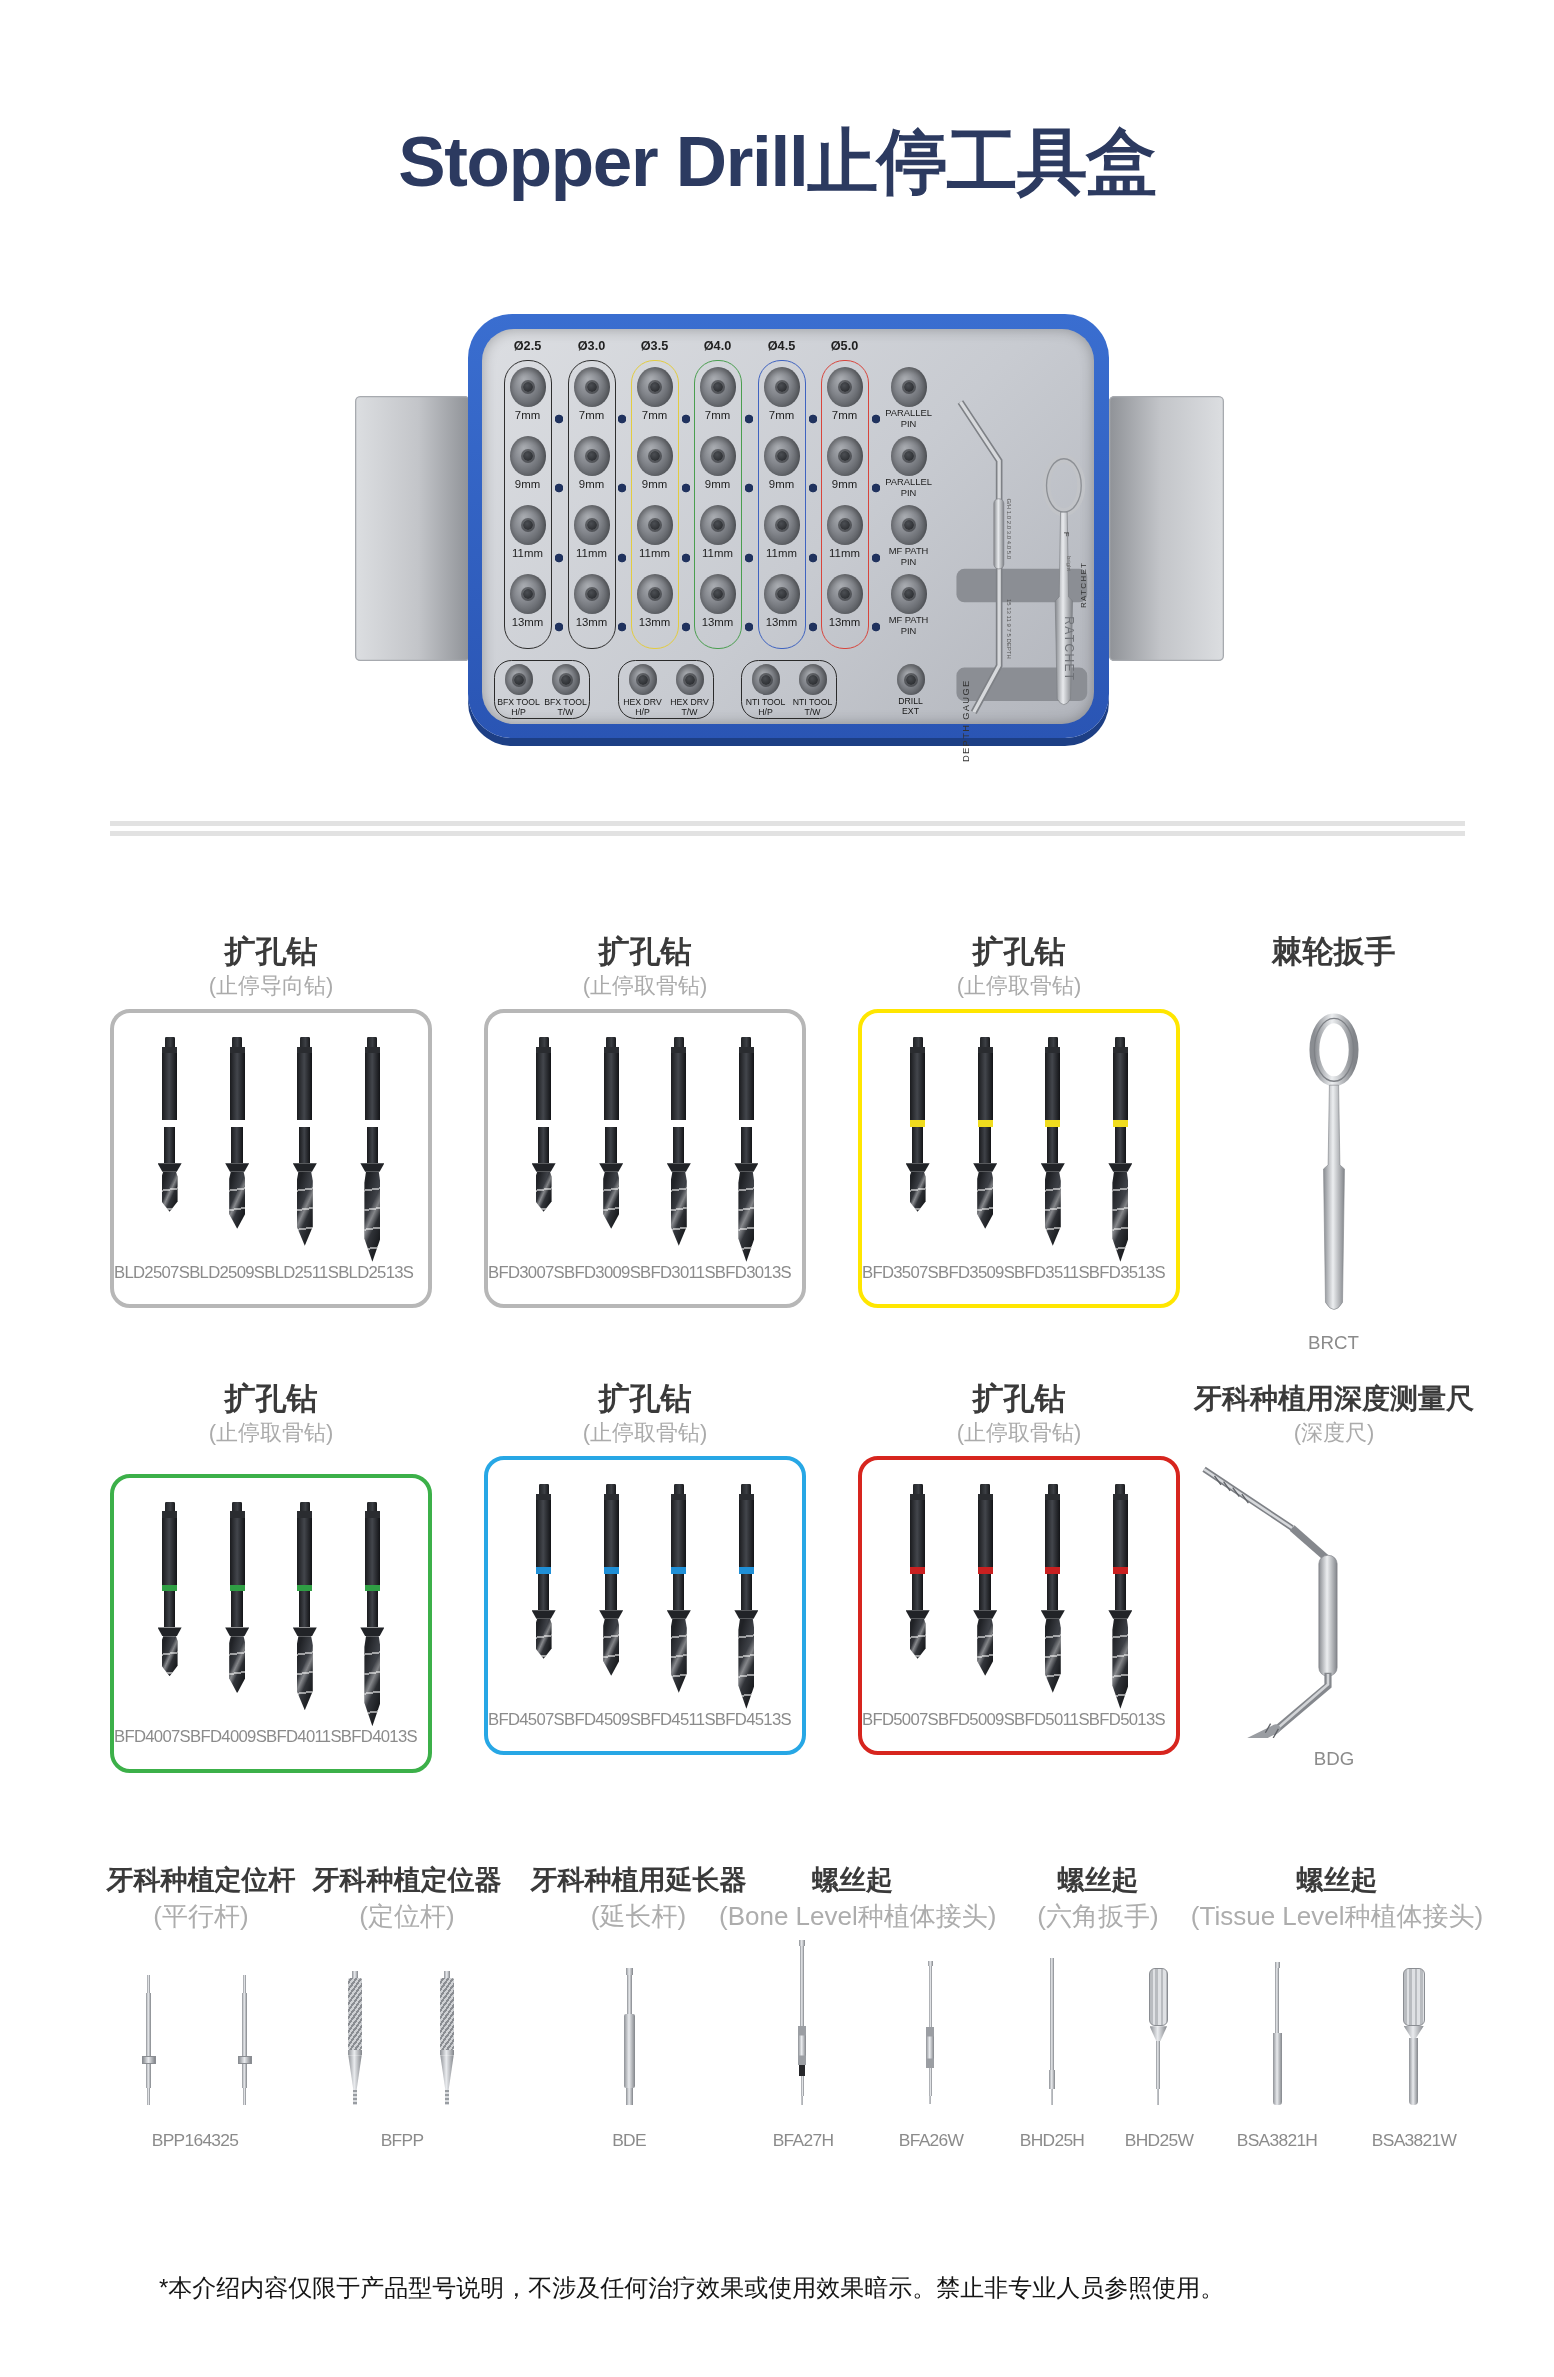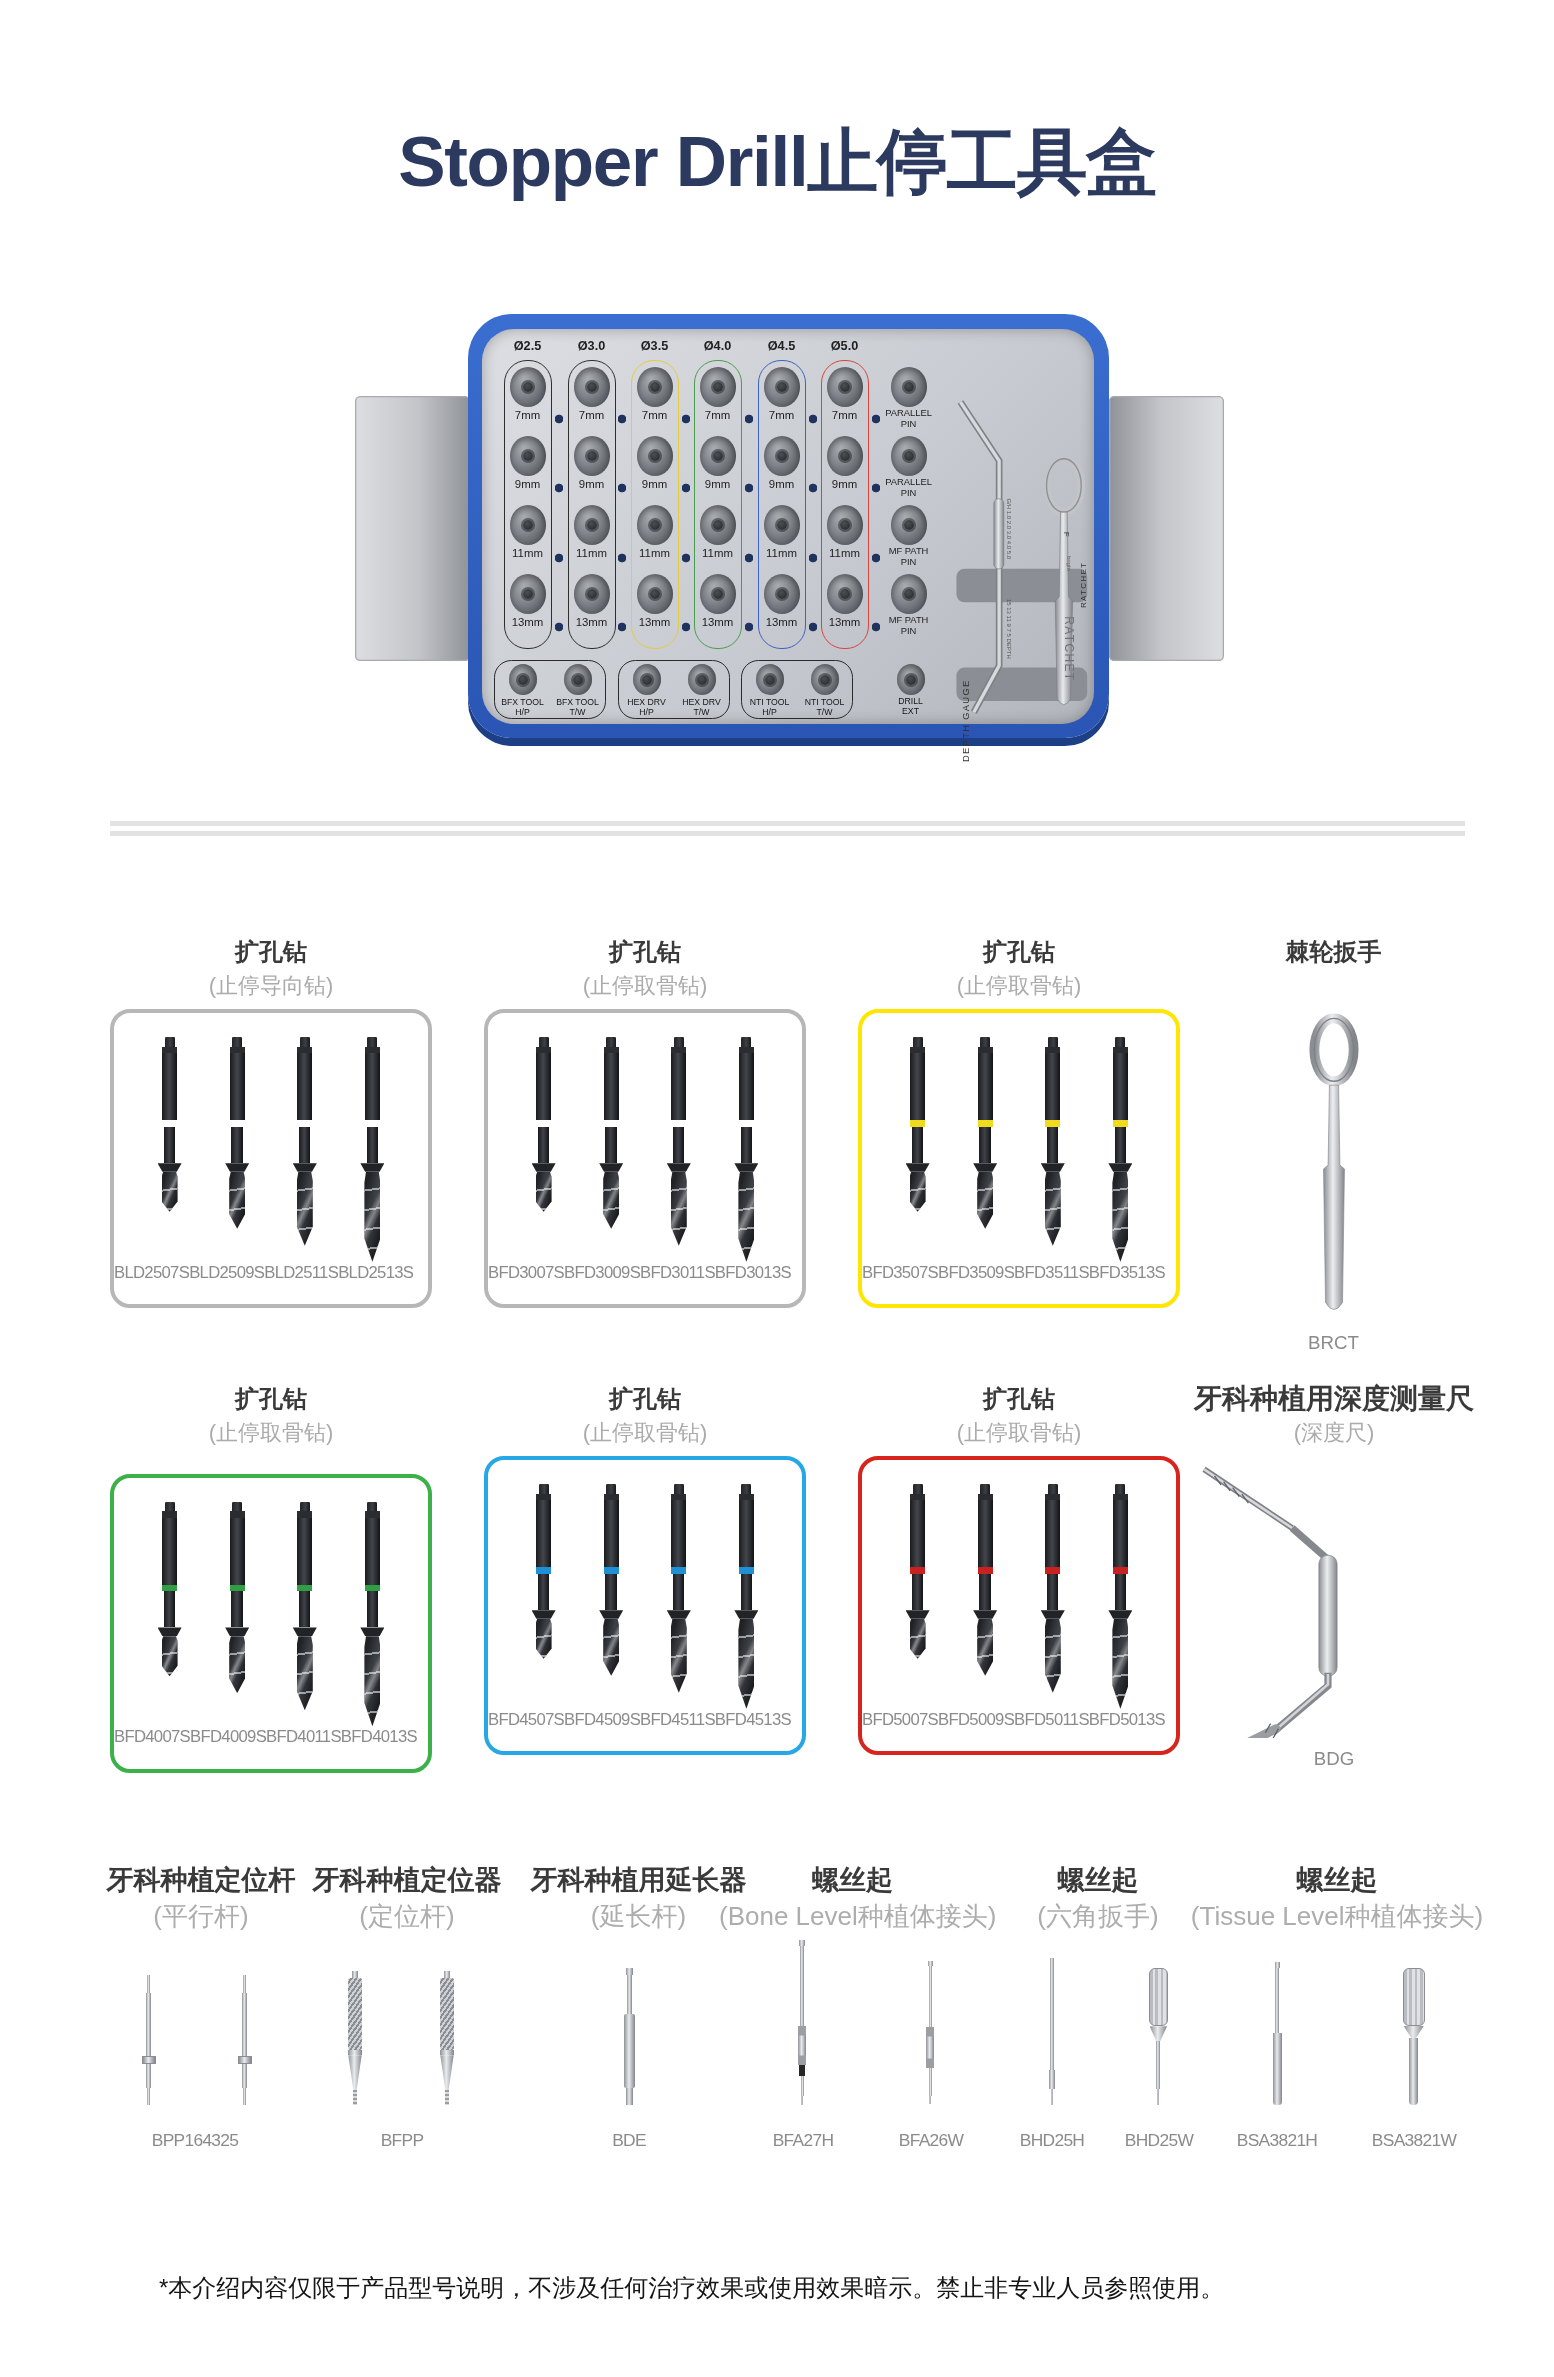--- a/index.html
+++ b/index.html
@@ -39,41 +39,41 @@
      radial-gradient(circle at 4px 59px,#20325e 0 4px,rgba(0,0,0,0) 4.7px),
      radial-gradient(circle at 4px 128px,#20325e 0 4px,rgba(0,0,0,0) 4.7px),
      radial-gradient(circle at 4px 198px,#20325e 0 4px,rgba(0,0,0,0) 4.7px),
      radial-gradient(circle at 4px 267px,#20325e 0 4px,rgba(0,0,0,0) 4.7px);}
 
   .t-pinwrap{position:absolute;left:396px;top:31px;width:61px;height:289px;
         padding-top:6.7px;box-sizing:border-box;}
   .p-slot{height:69px;display:flex;flex-direction:column;align-items:center;}
   .p-label{font-size:9.4px;line-height:10.7px;color:#1d1d1d;text-align:center;margin-top:1.3px;}
 
-  .t-toolbox{position:absolute;top:331px;width:112px;height:59px;border:1.3px solid #2a2a2a;
+  .t-toolbox{position:absolute;top:331px;width:96px;height:59px;border:1.3px solid #2a2a2a;
         border-radius:17.4px;display:flex;box-sizing:border-box;padding-top:3.3px;}
   .t-toolcell{width:50%;display:flex;flex-direction:column;align-items:center;}
   .hole.small{width:28px;height:31px;}
   .t-toollabel{font-size:8.7px;line-height:10px;color:#151515;text-align:center;margin-top:1.3px;}
   .t-ext{position:absolute;left:402px;top:335px;width:53px;display:flex;flex-direction:column;align-items:center;}
 
   .t-tools-svg{position:absolute;left:461px;top:33px;width:151px;height:357px;}
   .v-label{position:absolute;writing-mode:vertical-rl;transform:rotate(180deg);
         font-size:9.4px;letter-spacing:1.3px;color:#333;}
 
   
   .banner-wrap{position:absolute;left:110px;top:821px;width:1355px;}
   .b-line{height:5.3px;background:#e2e2e2;}
   .b-bar{margin-top:4.7px;height:43px;background:#cbcbcb;display:flex;align-items:center;
         justify-content:center;font-size:27px;color:#4e4e4e;letter-spacing:0.7px;}
   .b-line2{margin-top:4.7px;height:5.3px;background:#e2e2e2;}
 
   
   .group{position:absolute;width:322px;text-align:center;}
-  .g-title{font-size:24px;font-weight:700;color:#3a3a3a;line-height:35px;}
+  .g-title{font-size:31px;font-weight:700;color:#3a3a3a;line-height:35px;}
   .g-sub{font-size:22px;color:#ababab;margin-top:2.7px;height:27px;line-height:27px;}
   .g-box{margin-top:10.7px;height:299px;border:4.7px solid #b7b7b7;border-radius:20px;
         box-sizing:border-box;position:relative;background:#fff;}
   .drills{position:absolute;left:0;top:24px;width:100%;display:flex;
         justify-content:space-evenly;align-items:flex-start;}
   .codes{position:absolute;left:0;bottom:21.4px;width:100%;display:flex;justify-content:flex-start;}
   .code{font-size:16.7px;color:#8b8b8b;letter-spacing:-0.7px;}
 
   .drill{display:flex;flex-direction:column;align-items:center;}
   .d-cap{width:10px;height:9.4px;border-radius:1.3px 1.3px 0 0;

